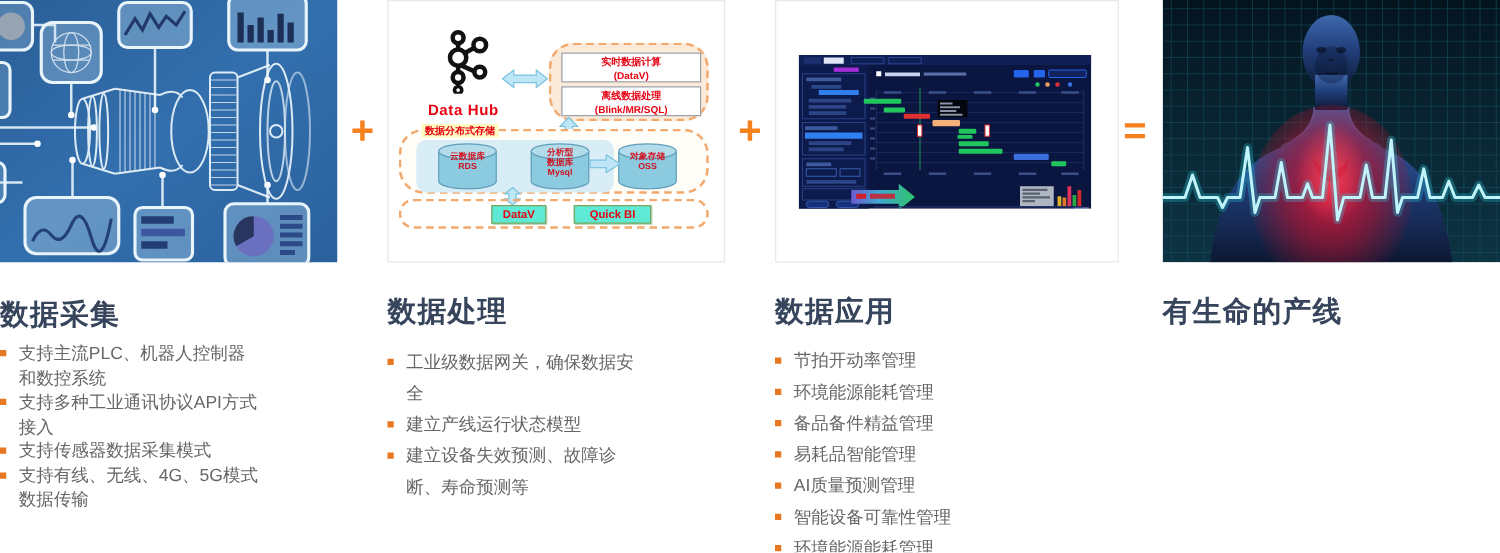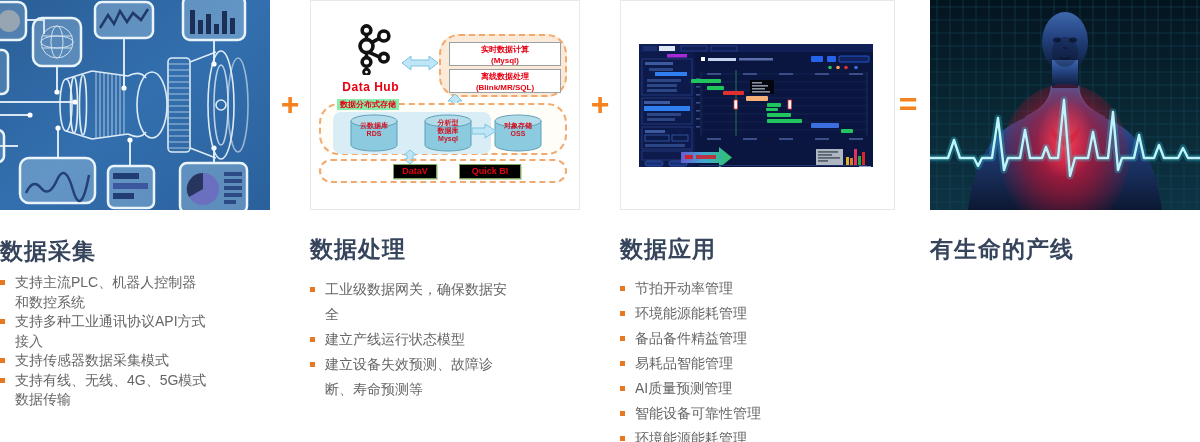--- a/index.html
+++ b/index.html
@@ -98,21 +98,21 @@
     line-height: 11px;
     padding-top: 1px;
   }
   #compute-a { top: 6px; }
   #compute-b { top: 33px; }
   #storage-box { left: 8px; top: 102px; width: 248px; height: 52px; background: #fffdf8; }
   .storage-label {
     position: absolute;
     left: 16px;
     top: -6px;
-    background: #86efac;
+    background: #fef9c3;
     padding: 0 3px;
     color: #e60012;
     font-weight: bold;
     font-size: 8px;
     white-space: nowrap;
   }
   .blue-pool { position: absolute; left: 12px; top: 7px; width: 158px; height: 42px; background: #d8edf6; border-radius: 8px; }
   .cyl { position: absolute; top: 8px; width: 50px; height: 40px; }
   .cyl-text {
     position: absolute;
@@ -126,21 +126,21 @@
     line-height: 8px;
   }
   #cyl1 { left: 28px; }
   #cyl2 { left: 102px; }
   #cyl3 { left: 172px; }
   #tools-box { left: 8px; top: 158px; width: 248px; height: 24px; }
   .tool-chip {
     position: absolute;
     top: 3px;
     height: 15px;
-    background: #000000;
+    background: #5eead4;
     border: 1px solid #7ba55e;
     box-shadow: 1px 1px 0 #c8d8b8;
     color: #e60012;
     font-weight: bold;
     font-size: 9px;
     text-align: center;
     line-height: 13px;
   }
   #tool-datav { left: 72px; width: 44px; }
   #tool-quickbi { left: 138px; width: 62px; }
@@ -298,21 +298,21 @@
           <div class="dh-logo-text">Data Hub</div>
         </div>
 
         <svg class="arrow-abs" style="left:90px;top:54px" width="38" height="16">
           <polygon points="1,8 10,1 10,5 28,5 28,1 37,8 28,15 28,11 10,11 10,15" fill="#bfe6f6" stroke="#7cc4e0" stroke-width="1"></polygon>
         </svg>
 
         <div class="dashed-box" id="compute-box">
           <div class="compute-inner" id="compute-a">
             <div>实时数据计算</div>
-            <div>(Mysql)</div>
+            <div>(DataV)</div>
           </div>
           <div class="compute-inner" id="compute-b">
             <div>离线数据处理</div>
             <div>(Blink/MR/SQL)</div>
           </div>
         </div>
 
         <svg class="arrow-abs" style="left:136px;top:92px" width="16" height="22">
           <polygon points="8,1 15,8 11,8 11,14 15,14 8,21 1,14 5,14 5,8 1,8" fill="#bfe6f6" stroke="#7cc4e0" stroke-width="1"></polygon>
         </svg>

